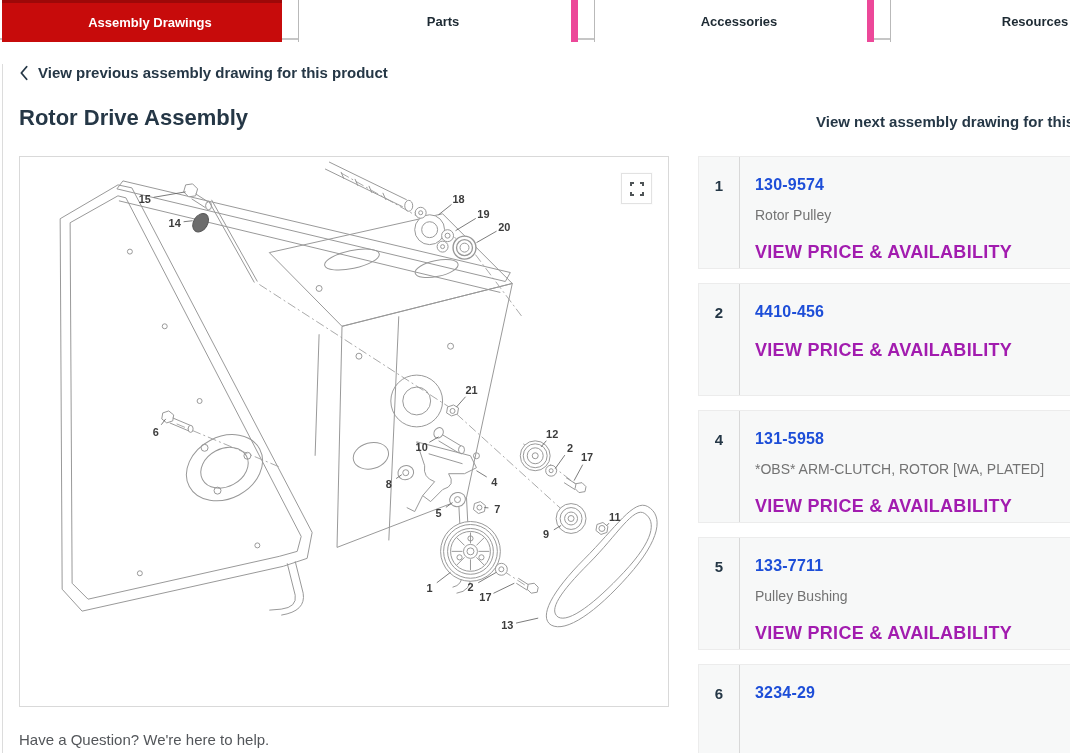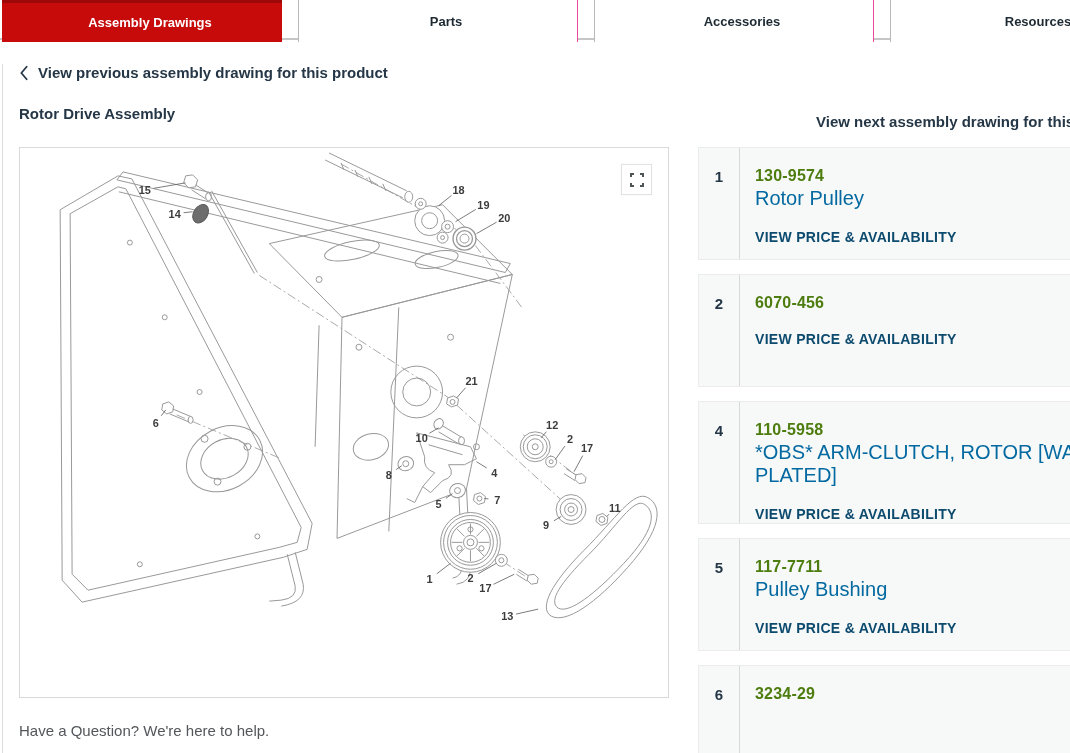--- a/index.html
+++ b/index.html
@@ -4,37 +4,37 @@
 <style>
   * { margin:0; padding:0; box-sizing:border-box; }
   html,body { width:1070px; height:753px; overflow:hidden; background:#fff;
     font-family:"Liberation Sans", sans-serif; color:#253746; position:relative; }
 
   
   .tabbar { display:flex; height:40px; border-bottom:2px solid #c6c6c6; padding-left:2px; }
   .tab { width:280px; flex:0 0 280px; display:flex; align-items:center; justify-content:center;
     font-size:13px; font-weight:bold; color:#1d2a33; cursor:pointer; background:#fff;padding-left:16px; }
   .tab + .tab { margin-left:16px; }
-  .tab.plain { border-left:1px solid #b9b9b9; border-right:1px solid #ec4899; height:42px; }
+  .tab.plain { border-left:1px solid #b9b9b9; border-right:7px solid #ec4899; height:42px; }
   .tab.active { background:#c70b0b; color:#fff; border-top:3px solid #9d0808;
     height:42px; margin-bottom:-2px; position:relative; z-index:2; }
 
   
   .content { margin-left:2px; border-left:1px solid #dcdcdc; height:711px; padding-left:16px; }
 
   .nav-link { display:flex; align-items:center; gap:9px; font-size:15px; font-weight:bold;
     color:#253746; cursor:pointer; width:max-content; }
   .nav-all { margin-top:30px; }
   .nav-prev { margin-top:24px; }
   .nav-next { position:absolute; left:816px; top:113px; font-size:15px; font-weight:bold;
     color:#253746; white-space:nowrap; cursor:pointer; z-index:3; }
   .chev { width:10px; height:16px; flex:0 0 10px; }
   .chev polyline { fill:none; stroke:#253746; stroke-width:2; stroke-linecap:round; stroke-linejoin:round; }
 
-  .page-title { margin-top:24px; font-size:15px; font-weight:bold; color:#253746; }
+  .page-title { margin-top:24px; font-size:22px; font-weight:bold; color:#253746; }
 
   .main { display:flex; margin-top:25px; gap:29px; align-items:flex-start; }
 
   
   .diagram-col { width:650px; flex:0 0 650px; }
   .diagram-box { width:650px; height:551px; border:1px solid #d9d9d9; position:relative; background:#fff; }
   .diagram-box svg.art { display:block; width:648px; height:485px; }
   .expand-btn { position:absolute; top:16px; right:16px; width:31px; height:31px; background:#fff;
     border:1px solid #e2e2e2; display:flex; align-items:center; justify-content:center;
     cursor:pointer; box-shadow:0 0 0 1px rgba(0,0,0,0.01); }
@@ -52,24 +52,24 @@
     font-family:"Liberation Sans", sans-serif; }
   .art line.leader { stroke:#5a5a5a; stroke-width:0.8; }
 
   
   .parts-col { width:420px; flex:0 0 420px; }
   .part-row { display:flex; background:#f7f8f8; border:1px solid #ececec; min-height:113px;
     margin-bottom:14px; }
   .part-ref { width:41px; flex:0 0 41px; border-right:1px solid #d8d8d8; text-align:center;
     padding-top:20px; font-size:15px; font-weight:bold; color:#253746; }
   .part-body { padding:19px 14px 0 15px; }
-  .part-number { font-size:16px; font-weight:bold; color:#4d7c0f; letter-spacing:.2px; }
-  .part-name { margin-top:2px; font-size:20px; color:#0369a1; }
-  .part-cta { display:inline-block; margin-top:19px; font-size:14px; font-weight:bold;
-    color:#0c4a6e; letter-spacing:.3px; cursor:pointer; }
+  .part-number { font-size:16px; font-weight:bold; color:#1d4ed8; letter-spacing:.2px; }
+  .part-name { margin-top:13px; font-size:14px; color:#737373; }
+  .part-cta { display:inline-block; margin-top:19px; font-size:18px; font-weight:bold;
+    color:#a21caf; letter-spacing:.3px; cursor:pointer; }
 </style>
 </head>
 <body>
 
 <div class="tabbar">
   <div class="tab active">Assembly Drawings</div>
   <div class="tab plain">Parts</div>
   <div class="tab plain">Accessories</div>
   <div class="tab plain">Resources</div>
 </div>
@@ -321,38 +321,38 @@
         <div class="part-body">
           <div class="part-number">130-9574</div>
           <div class="part-name">Rotor Pulley</div>
           <a class="part-cta">VIEW PRICE &amp; AVAILABILITY</a>
         </div>
       </div>
 
       <div class="part-row">
         <div class="part-ref">2</div>
         <div class="part-body">
-          <div class="part-number">6070-456</div>
+          <div class="part-number">4410-456</div>
           <a class="part-cta">VIEW PRICE &amp; AVAILABILITY</a>
         </div>
       </div>
 
       <div class="part-row">
         <div class="part-ref">4</div>
         <div class="part-body">
-          <div class="part-number">110-5958</div>
+          <div class="part-number">131-5958</div>
           <div class="part-name">*OBS* ARM-CLUTCH, ROTOR [WA, PLATED]</div>
           <a class="part-cta">VIEW PRICE &amp; AVAILABILITY</a>
         </div>
       </div>
 
       <div class="part-row">
         <div class="part-ref">5</div>
         <div class="part-body">
-          <div class="part-number">117-7711</div>
+          <div class="part-number">133-7711</div>
           <div class="part-name">Pulley Bushing</div>
           <a class="part-cta">VIEW PRICE &amp; AVAILABILITY</a>
         </div>
       </div>
 
       <div class="part-row">
         <div class="part-ref">6</div>
         <div class="part-body">
           <div class="part-number">3234-29</div>
         </div>

